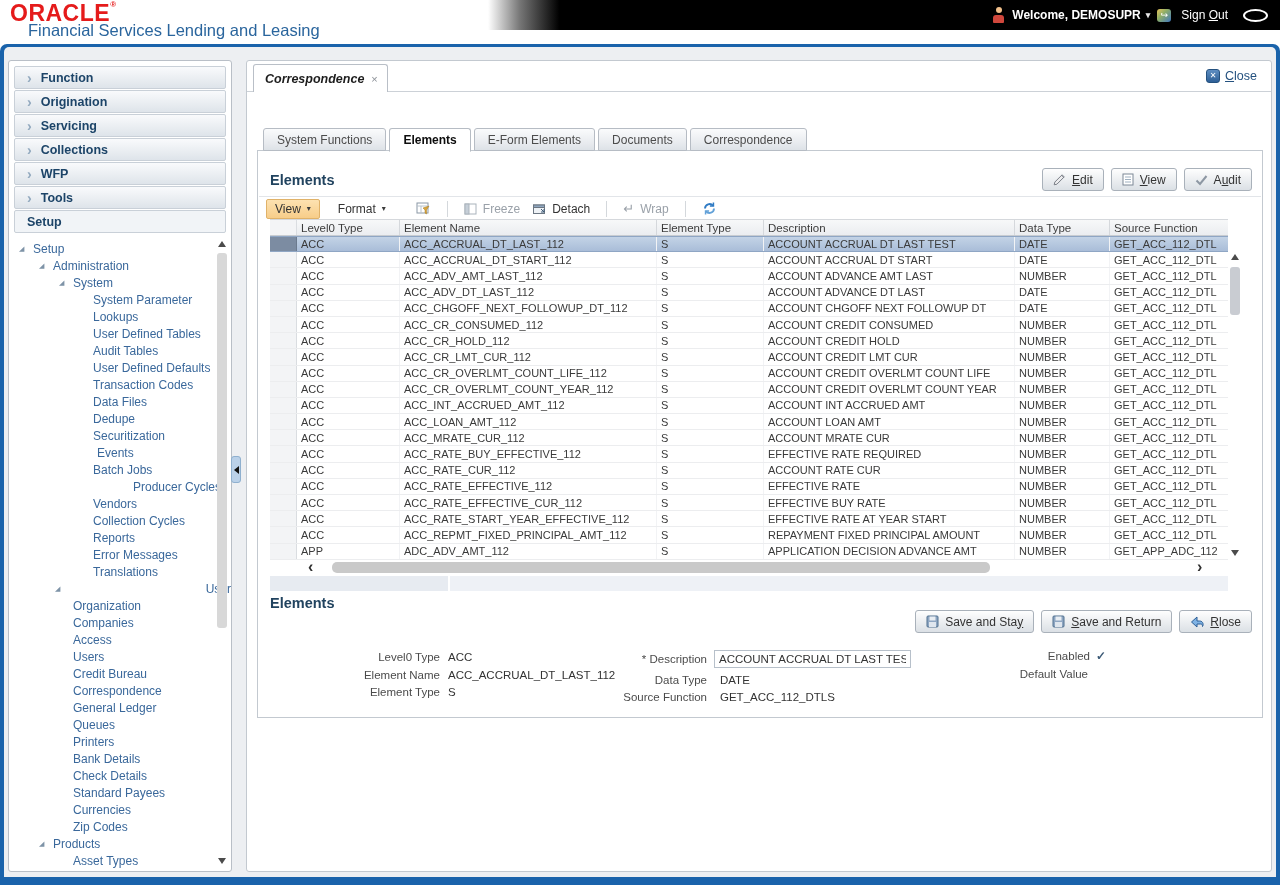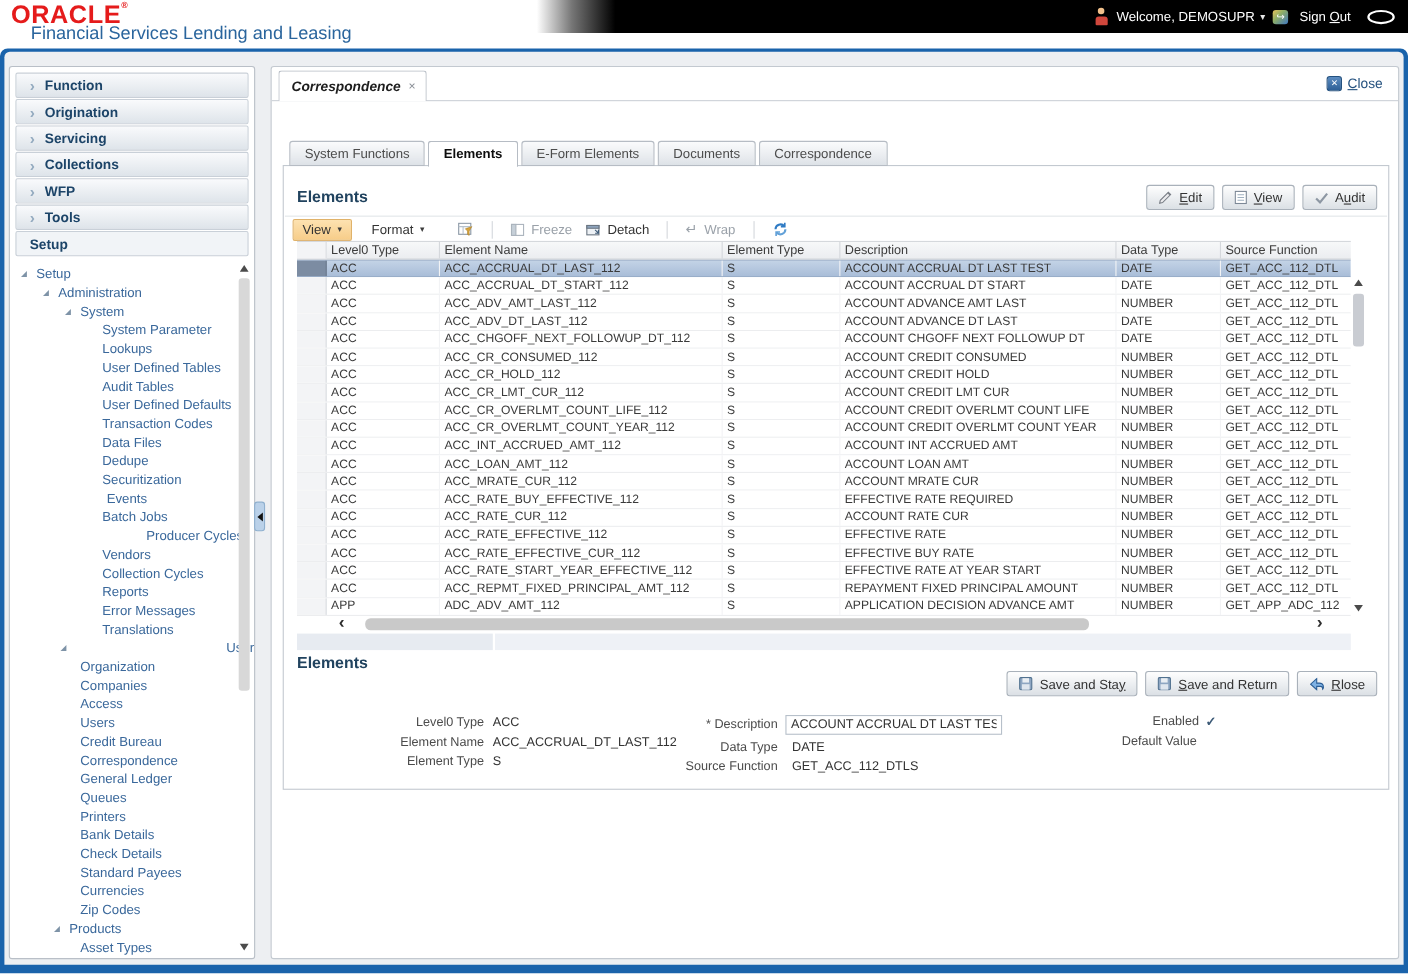--- a/index.html
+++ b/index.html
@@ -12,21 +12,21 @@
   .logo { position:absolute; left:10px; top:0px; color:#e51b1b; font-size:23px; font-weight:bold; letter-spacing:.5px; }
   .logo .reg { font-size:8px; vertical-align:top; }
   .subtitle { position:absolute; left:28px; top:21px; color:#2a659d; font-size:16.5px; }
   .blackbar { position:absolute; left:488px; top:0; width:792px; height:30px;
               background:linear-gradient(90deg,#ffffff 0%,#777 4%,#000 9%,#000 100%);
               display:flex; align-items:center; justify-content:flex-end; gap:7px;
               padding-right:12px; color:#fff; font-size:12px; }
   .avatar { width:13px; height:16px; position:relative; }
   .avatar:before { content:""; position:absolute; left:3.5px; top:0; width:6px; height:6px; border-radius:50%; background:#f2c18c; }
   .avatar:after { content:""; position:absolute; left:1px; bottom:0; width:11px; height:8px; border-radius:3px 3px 1px 1px; background:#d0473c; }
-  .welcome-wrap { display:flex; align-items:center; gap:5px; cursor:pointer; font-weight:normal; }
+  .welcome-wrap { display:flex; align-items:center; gap:5px; cursor:pointer; font-weight:bold; }
   .dd-caret { font-size:9px; color:#e8e8e8; }
   .signout-ico { width:14px; height:13px; border-radius:3px; background:linear-gradient(135deg,#e9c45c 0%,#8fae66 40%,#3f77c0 100%);
                  color:#fff; font-size:9px; line-height:13px; text-align:center; }
   .signout { cursor:pointer; margin-left:3px; }
   .oval { width:25px; height:13px; border:2px solid #fff; border-radius:50%; margin-left:8px; }
   .ak { text-decoration:underline; }
 
   
   .frame { position:absolute; left:0; top:44px; width:1280px; height:841px; background:#1a63ab; border-radius:7px 7px 0 0; }
   .frame-inner { position:absolute; left:4px; top:3px; right:4px; bottom:8px; background:#edeff2; border-radius:5px 5px 0 0; }
@@ -327,21 +327,21 @@
               <span>Standard Payees</span>
             </div>
               <div class="tree-item" style="padding-left: 50px;">
               <span class="tree-tri">◢</span>
               <span>Currencies</span>
             </div>
               <div class="tree-item" style="padding-left: 50px;">
               <span class="tree-tri">◢</span>
               <span>Zip Codes</span>
             </div>
-              <div class="tree-item expanded" style="padding-left: 40px;">
+              <div class="tree-item expanded" style="padding-left: 30px;">
               <span class="tree-tri">◢</span>
               <span>Products</span>
             </div>
               <div class="tree-item" style="padding-left: 50px;">
               <span class="tree-tri">◢</span>
               <span>Asset Types</span>
             </div>
               <div class="tree-item" style="padding-left: 50px;">
 
               <span>Index Rates</span>

